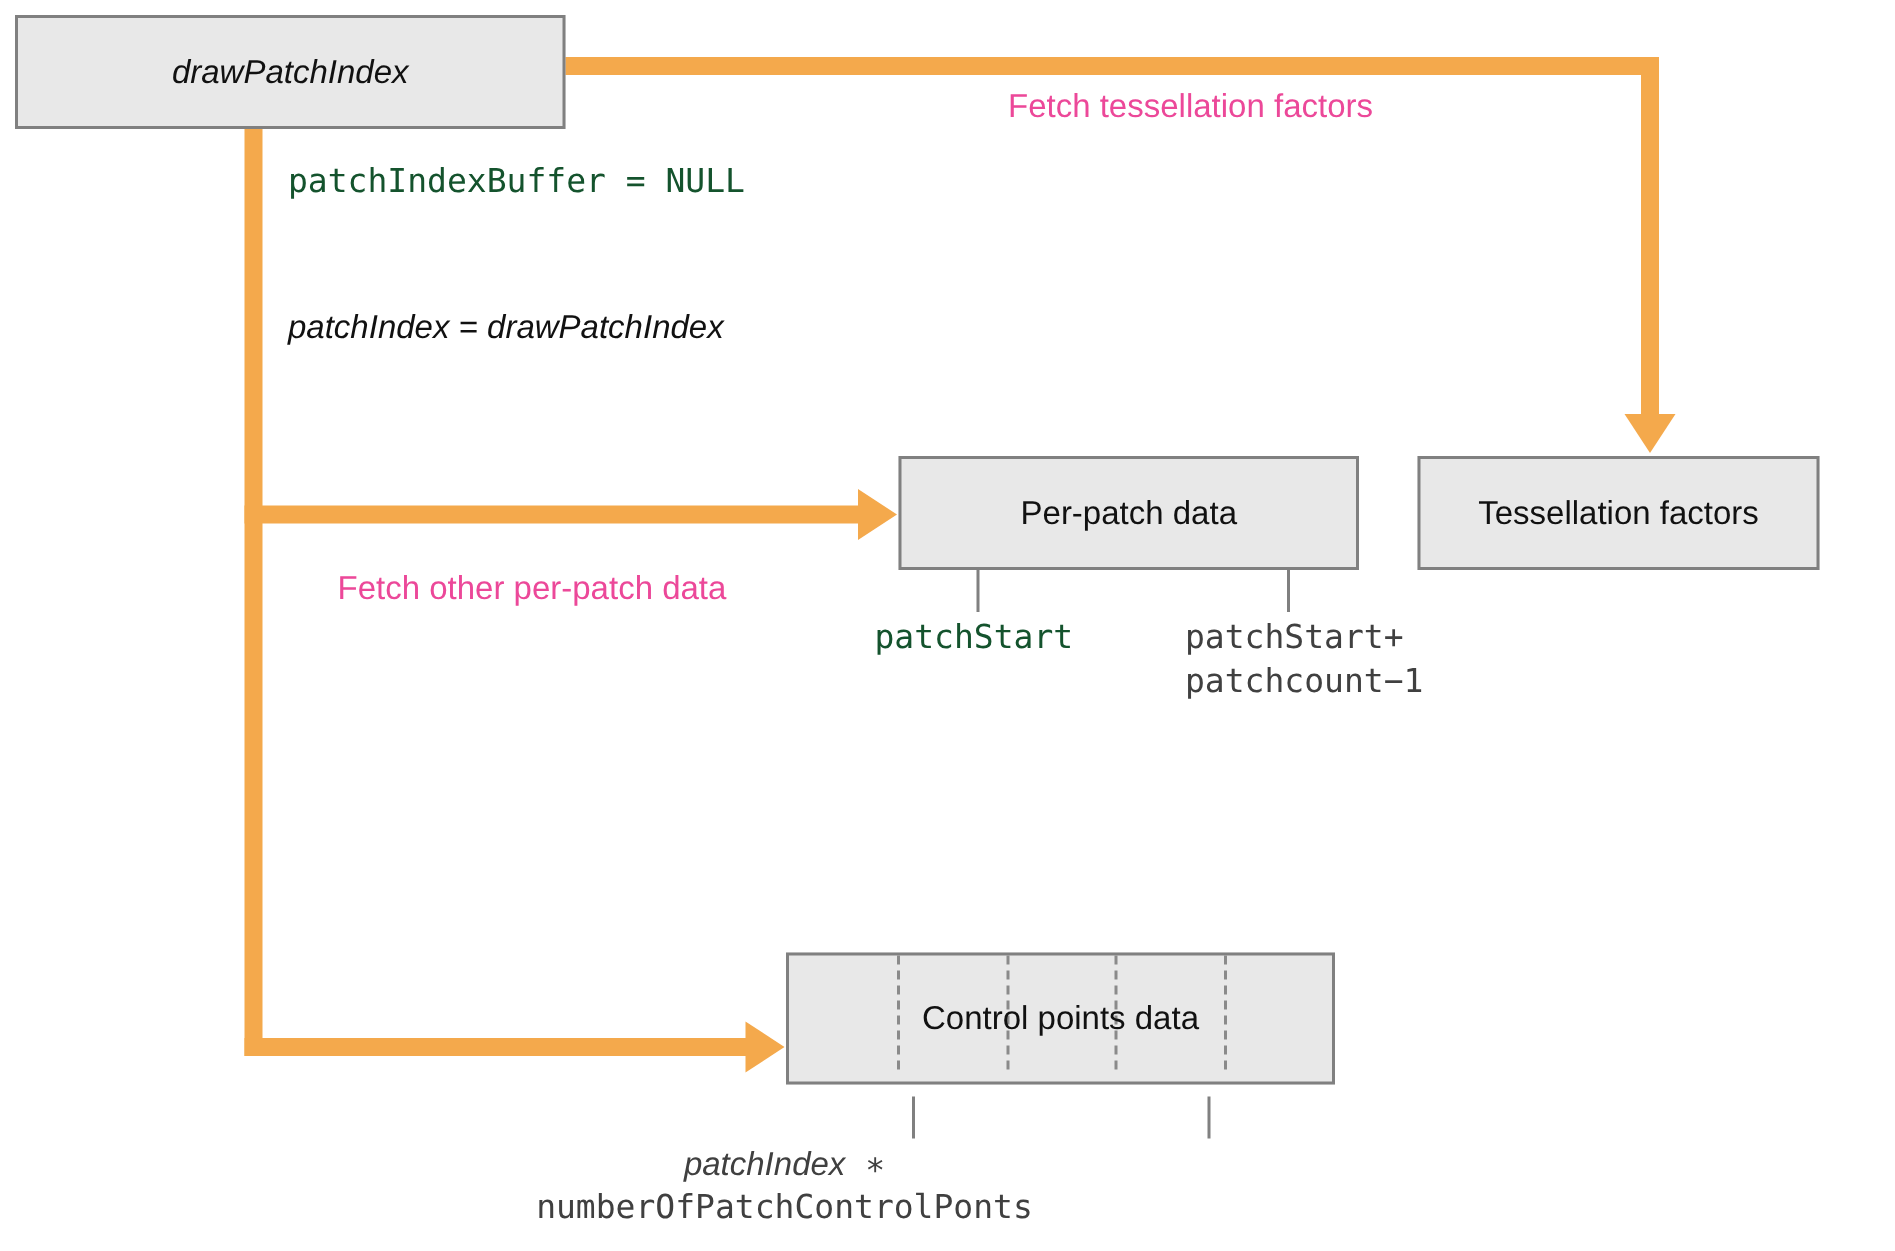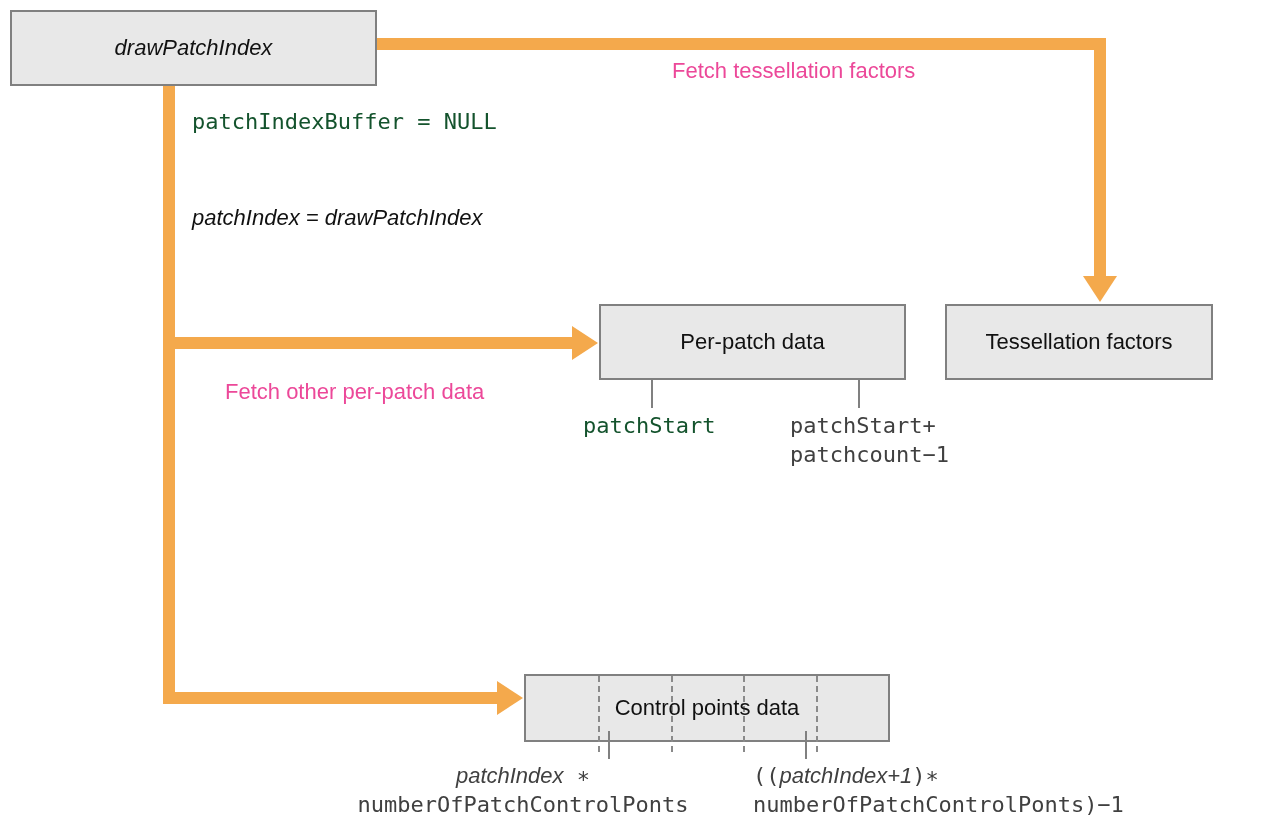--- a/index.html
+++ b/index.html
@@ -132,21 +132,21 @@
   </div>
 
   <div class="box" style="left:10px; top:10px; width:367px; height:76px;">
     <span class="box-label italic">drawPatchIndex</span>
   </div>
 
   <div class="box" style="left:945px; top:304px; width:268px; height:76px;">
     <span class="box-label">Tessellation factors</span>
   </div>
 
-  <div class="box" style="left:524px; top:674px; width:366px; height:68px;">
+  <div class="box" style="left:524px; top:635px; width:366px; height:88px;">
 
     <div class="dash-divider" style="left:72px; top:0px; height:76px;"></div>
     <div class="dash-divider" style="left:145px; top:0px; height:76px;"></div>
     <div class="dash-divider" style="left:217px; top:0px; height:76px;"></div>
     <div class="dash-divider" style="left:290px; top:0px; height:76px;"></div>
     <span class="box-label">Control points data</span>
   </div>
 
   <div class="edge-label" style="left:672px; top:58px;">Fetch tessellation factors</div>
 
@@ -169,20 +169,14 @@
   <div class="tick" style="left:608px; top:731px; height:28px;"></div>
   <div class="tick" style="left:805px; top:731px; height:28px;"></div>
 
   <div class="caption ctr" style="left:310px; top:762px; width:426px;">
     <span class="caption-line">
       <span class="ital">patchIndex</span><span class="mono"> ∗</span>
     </span>
     <span class="caption-line mono">numberOfPatchControlPonts</span>
   </div>
 
-  <div class="caption" style="left:753px; top:762px;">
-    <span class="caption-line">
-      <span class="mono">((</span><span class="ital">patchIndex+1</span><span class="mono">)∗</span>
-    </span>
-    <span class="caption-line mono">numberOfPatchControlPonts)−1</span>
-  </div>
 
 </div>
 
 </body></html>

